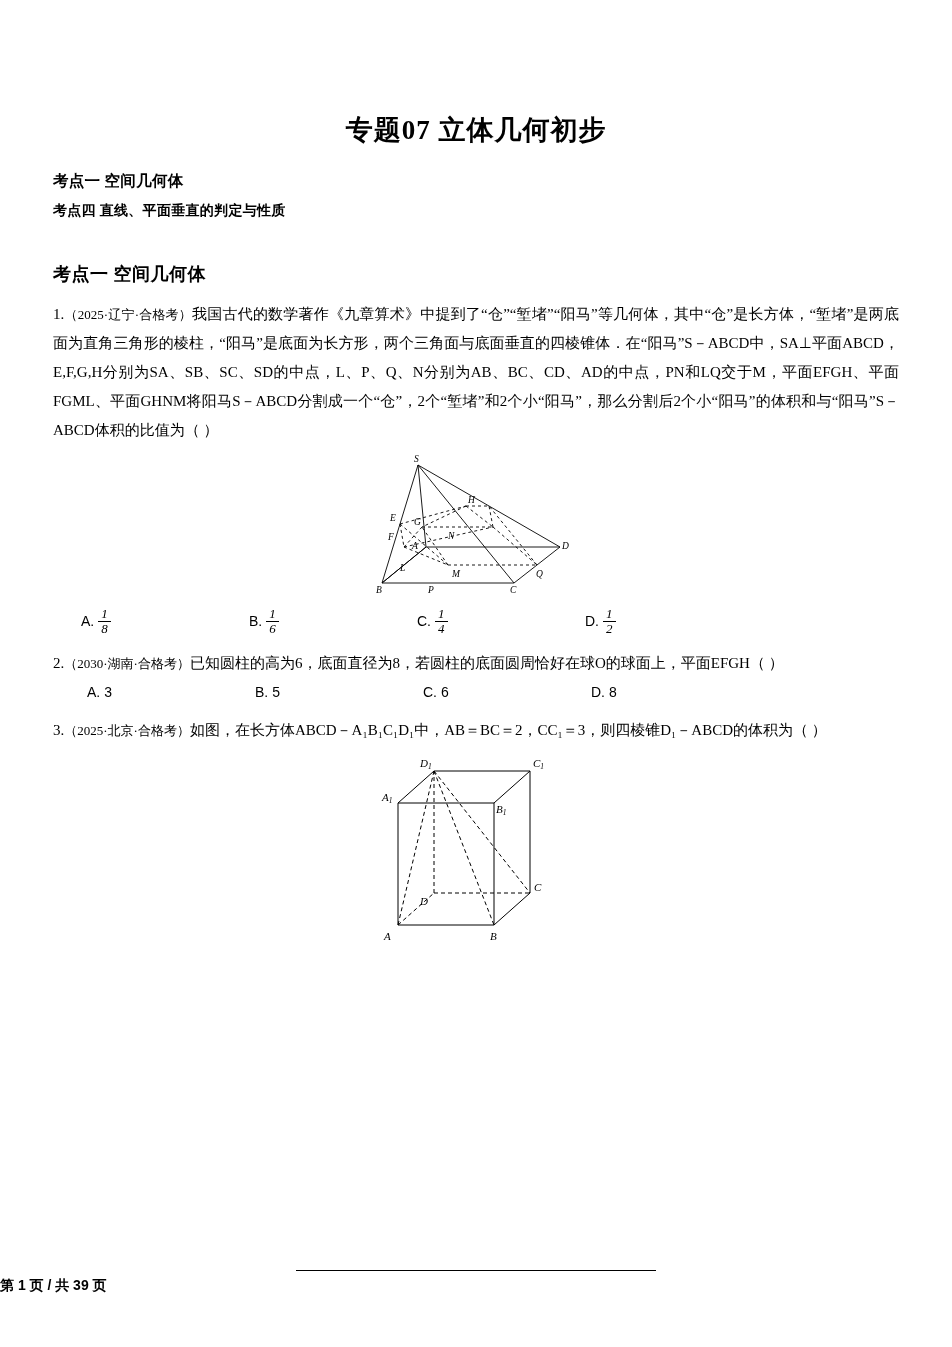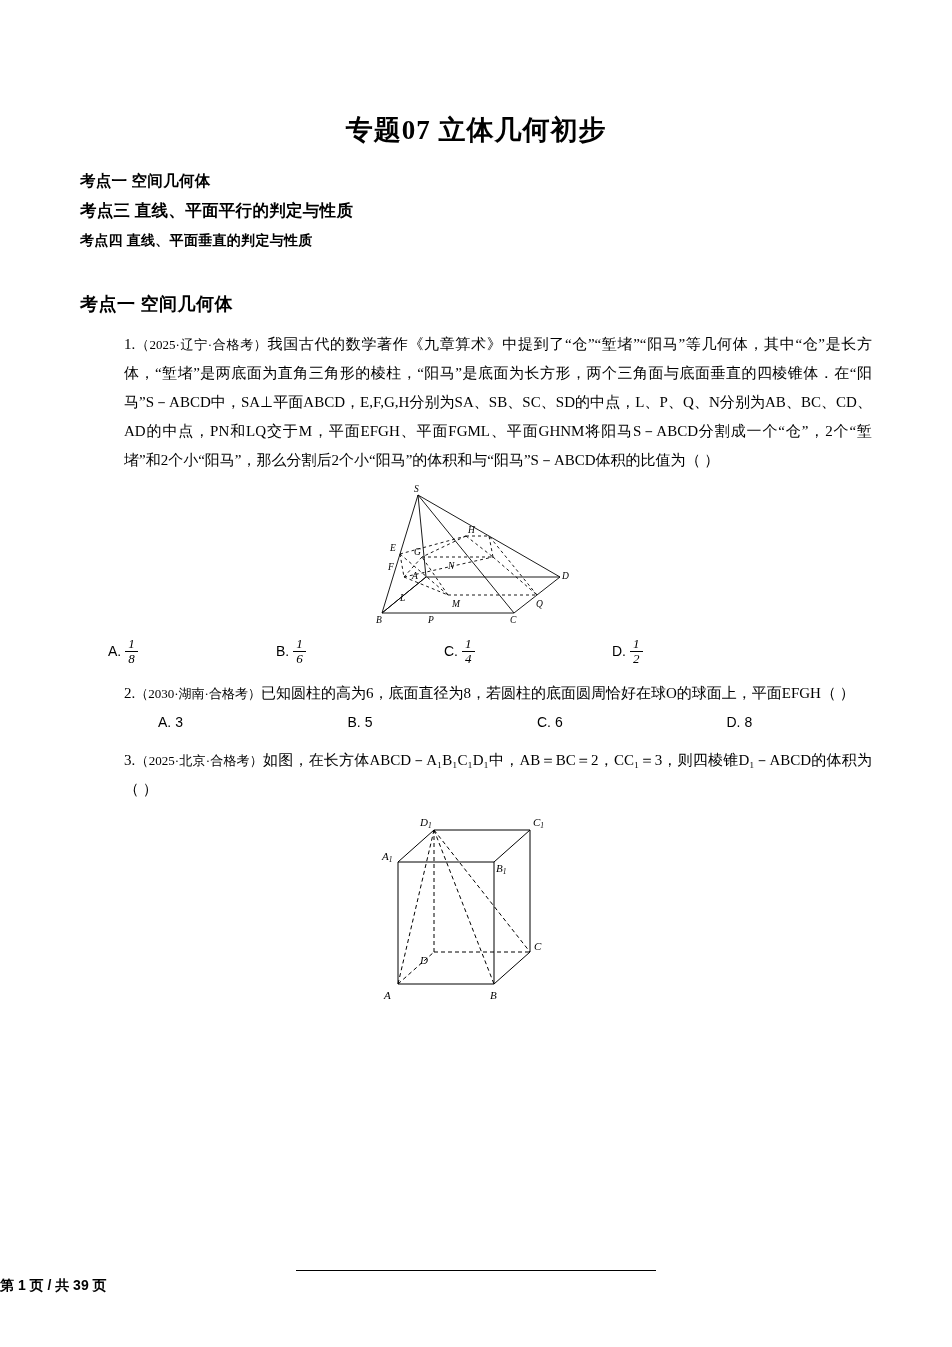--- a/index.html
+++ b/index.html
@@ -14,21 +14,21 @@
     color: #000000;
     position: relative;
     overflow: hidden;
   }
   .page {
     position: absolute;
     left: 0; top: 0;
     width: 952px;
     height: 1347px;
     box-sizing: border-box;
-    padding: 0 80px;
+    padding: 0 53px;
   }
   .doc-title {
     text-align: center;
     font-family: "Liberation Serif", serif;
     font-weight: bold;
     font-size: 27px;
     letter-spacing: 1px;
     margin-top: 112px;
     margin-bottom: 18px;
   }
@@ -47,21 +47,20 @@
     font-size: 18px;
     margin-top: 36px;
     margin-bottom: 14px;
     letter-spacing: 0.5px;
   }
   .q {
     font-size: 15px;
     line-height: 29px;
     text-align: justify;
     margin-bottom: 6px;
-    margin-left: 44px;
   }
   .q .src { font-size: 13px; }
   .opts {
     display: flex;
     font-size: 15px;
     margin: 8px 0 14px 0;
     padding-left: 28px;
   }
   .opts .opt {
     width: 168px;
@@ -75,21 +74,21 @@
     vertical-align: middle;
     text-align: center;
     font-style: italic;
     font-size: 13px;
     line-height: 1.05;
   }
   .frac .num { display: block; padding: 0 3px; }
   .frac .den { display: block; border-top: 1px solid #000; padding: 0 3px; }
 
   .opts-plain { padding-left: 34px; font-size: 15px; display:flex; margin: 6px 0 16px 0;}
-  .opts-plain .opt { width: 168px; font-family: "Liberation Sans", sans-serif; font-size: 14px; margin-left: 44px;}
+  .opts-plain .opt { width: 168px; font-family: "Liberation Sans", sans-serif; font-size: 14px;}
 
   .fig { text-align: center; margin: 10px 0 6px 0; }
 
   .footer {
     position: absolute;
     left: 0;
     right: 0;
     bottom: 52px;
     text-align: left;
     font-family: "Liberation Sans", sans-serif;
@@ -103,21 +102,20 @@
   }
 </style>
 </head>
 <body>
 
 <div class="page">
 
   <div class="doc-title">专题07 立体几何初步</div>
 
   <div class="toc-line l1">考点一 空间几何体</div>
-  <div class="toc-line l3">考点三 直线、平面平行的判定与性质</div>
   <div class="toc-line l4">考点四 直线、平面垂直的判定与性质</div>
 
   <div class="section-head">考点一 空间几何体</div>
 
   <div class="q">
     <span>1.</span><span class="src">（2025·辽宁·合格考）</span><span>我国古代的数学著作《九章算术》中提到了“仓”“堑堵”“阳马”等几何体，其中“仓”是长方体，“堑堵”是两底面为直角三角形的棱柱，“阳马”是底面为长方形，两个三角面与底面垂直的四棱锥体．在“阳马”S－ABCD中，SA⊥平面ABCD，E,F,G,H分别为SA、SB、SC、SD的中点，L、P、Q、N分别为AB、BC、CD、AD的中点，PN和LQ交于M，平面EFGH、平面FGML、平面GHNM将阳马S－ABCD分割成一个“仓”，2个“堑堵”和2个小“阳马”，那么分割后2个小“阳马”的体积和与“阳马”S－ABCD体积的比值为（   ）</span>
   </div>
 
   <div class="fig">
     <svg width="260" height="140" viewBox="0 0 260 140">

